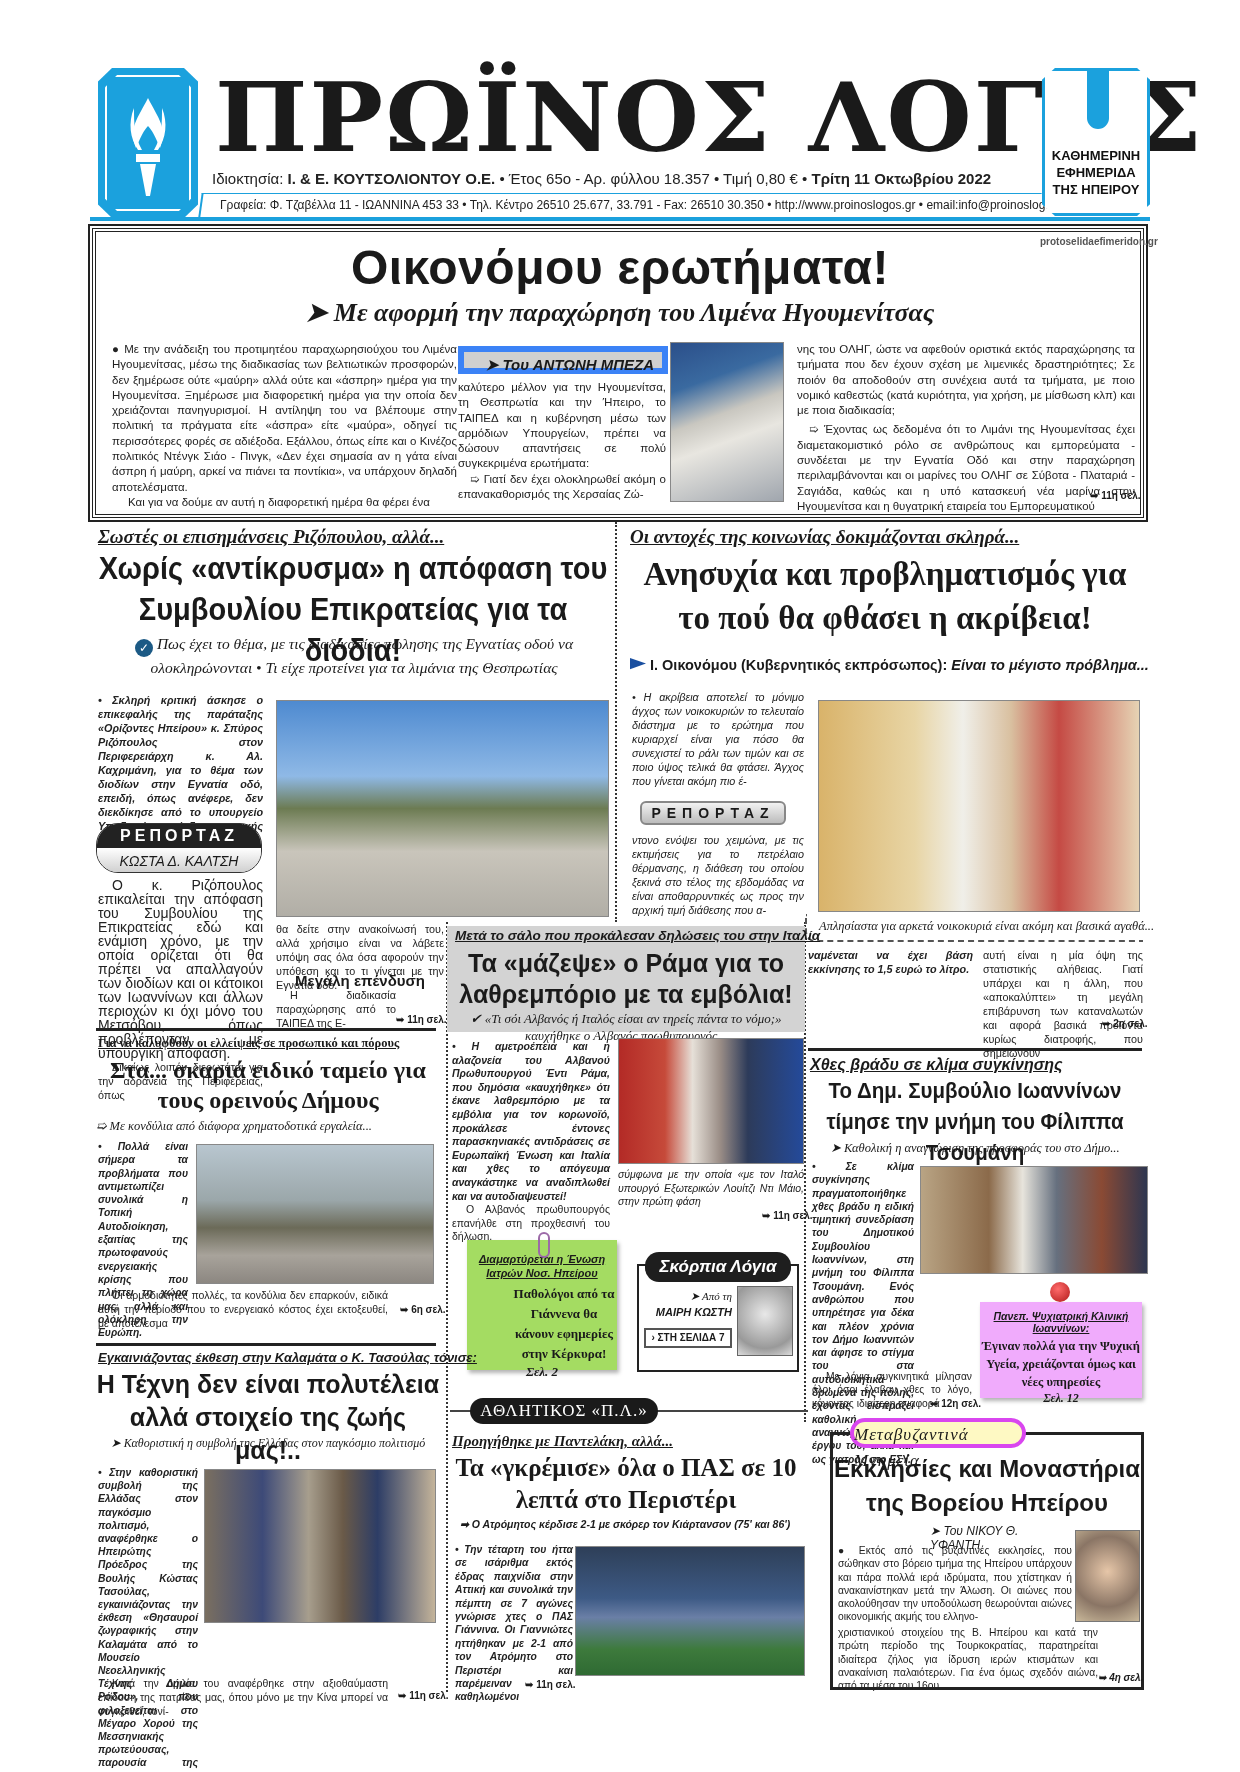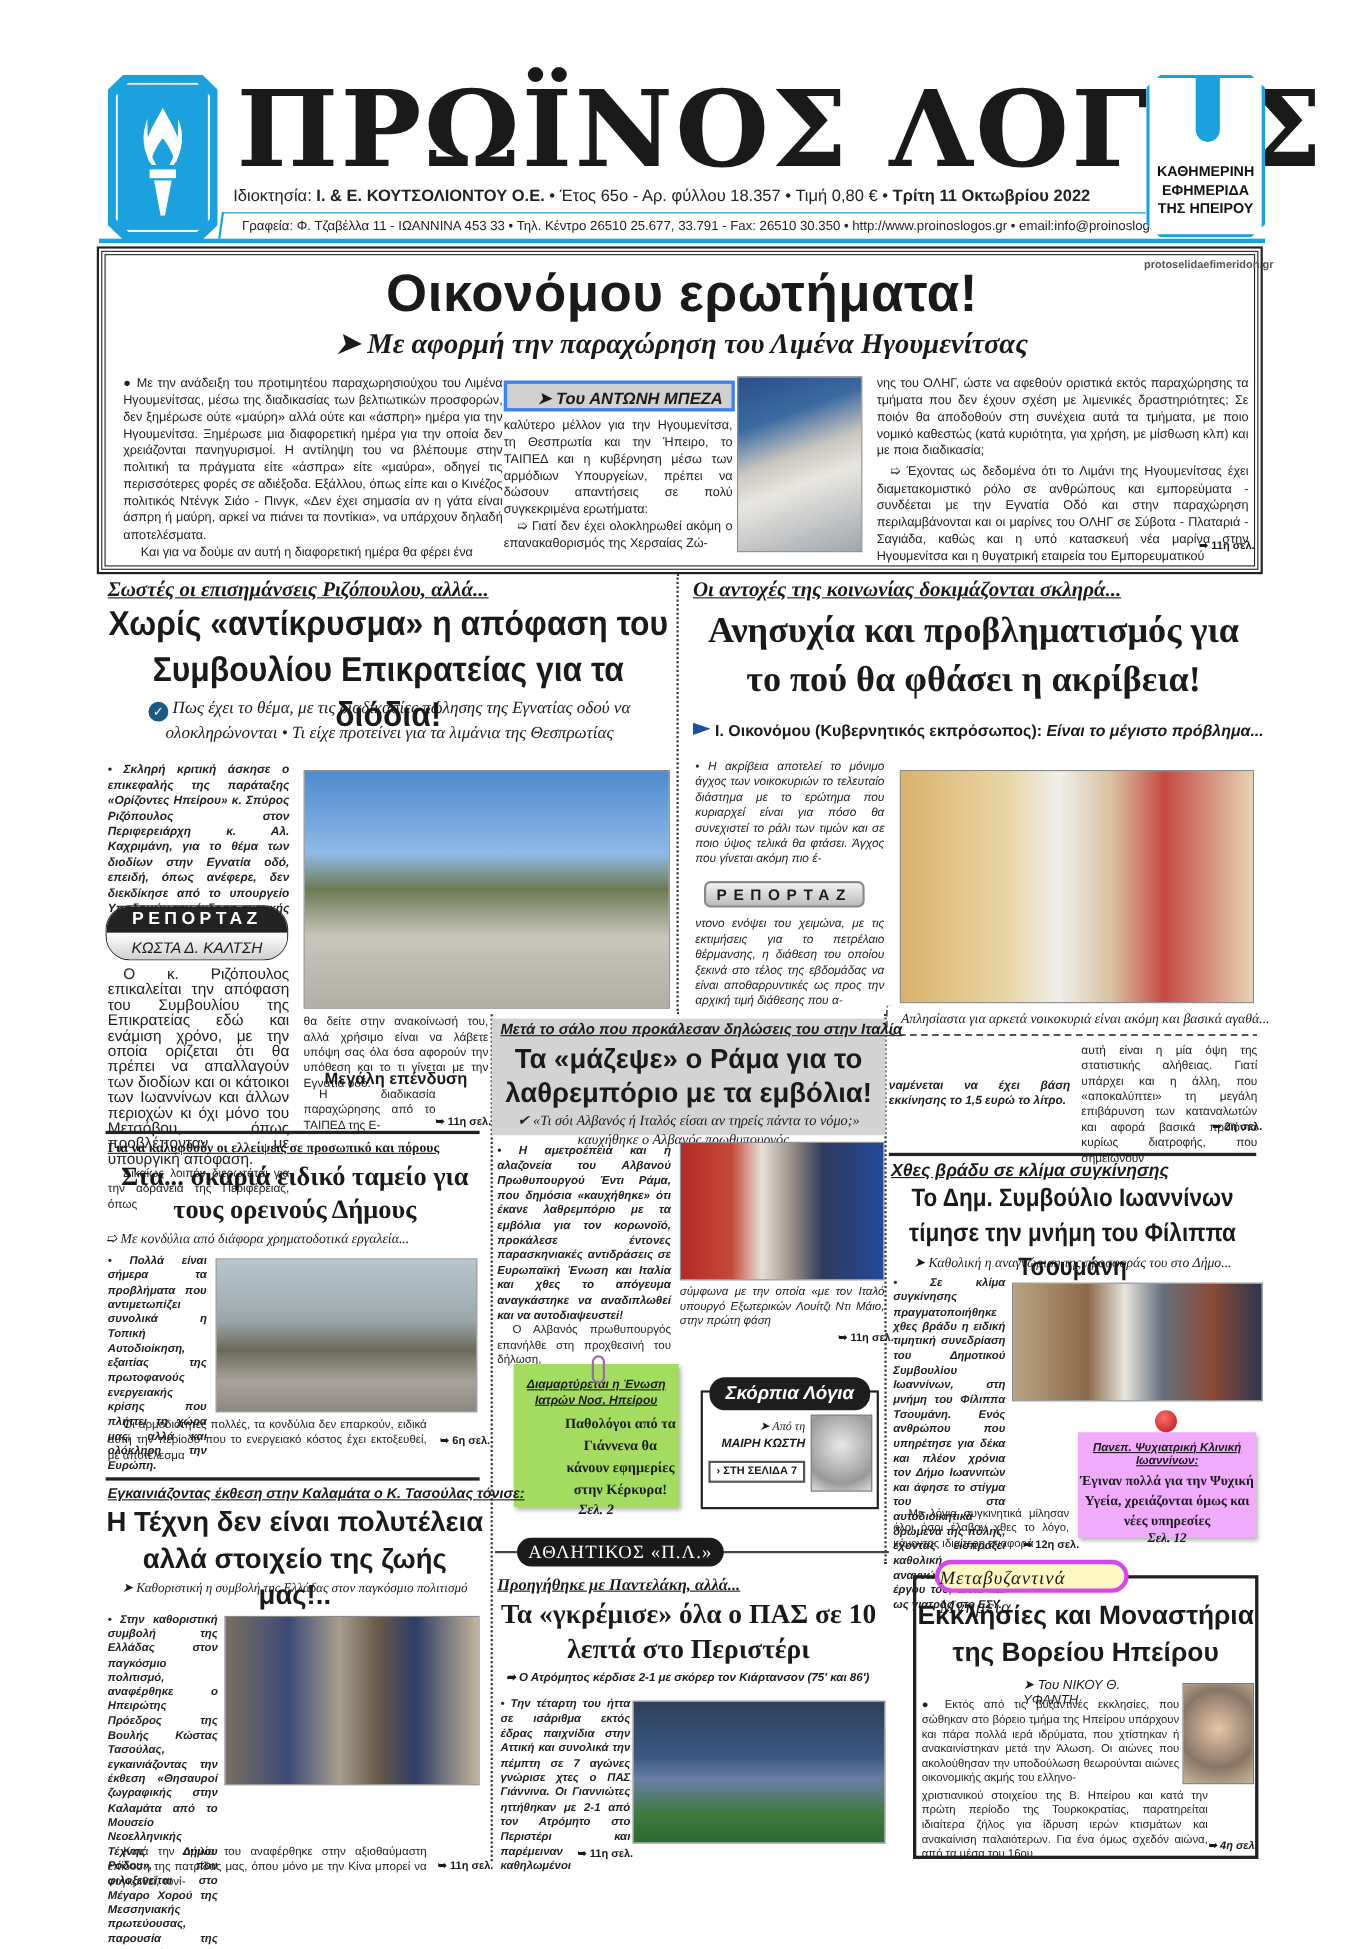--- a/index.html
+++ b/index.html
@@ -23,21 +23,21 @@
 
   
   .lead-box { left: 92px; top: 228px; width: 1052px; height: 290px; border: 4px double #222; outline: 2px solid #222; outline-offset: 2px; }
   .watermark { left: 1040px; top: 236px; font-size: 10px; font-weight: bold; color: #555; }
   .lead-title { left: 100px; top: 240px; width: 1040px; text-align: center; font-size: 48px; font-weight: bold; letter-spacing: 0.5px; }
   .lead-sub { left: 100px; top: 297px; width: 1040px; text-align: center; font-size: 26px; font-style: italic; font-weight: bold; font-family: "Liberation Serif", serif; }
   .body-text { font-size: 11.5px; line-height: 15.3px; text-align: justify; color: #222; }
   .body-text.it { font-style: italic; }
   .body-text.bd { font-weight: bold; }
   .lead-col1 { left: 112px; top: 342px; width: 345px; }
-  .byline-bar { left: 458px; top: 346px; width: 210px; height: 28px; background: #d0d0d0; border: 3px solid #3b82f6; font-size: 15px; font-style: italic; text-align: right; padding: 4px 8px 0 0; font-weight: bold; font-family: "Liberation Sans", sans-serif; }
+  .byline-bar { left: 458px; top: 346px; width: 210px; height: 28px; background: #d0d0d0; border: 6px solid #3b82f6; font-size: 15px; font-style: italic; text-align: right; padding: 4px 8px 0 0; font-weight: bold; font-family: "Liberation Sans", sans-serif; }
   .lead-col2 { left: 458px; top: 380px; width: 208px; }
   .photo { background: linear-gradient(135deg, #8a9aa8, #d7d2c9 50%, #5d6b78); border: 1px solid #888; }
   .lead-photo { left: 670px; top: 342px; width: 114px; height: 160px; background: linear-gradient(160deg, #2b4f8a 0%, #3a6aa0 25%, #c9c7c0 45%, #e8e6e0 60%, #a0a6ae 100%); }
   .lead-col3 { left: 797px; top: 342px; width: 338px; }
   .ref { font-size: 10px; font-weight: bold; white-space: nowrap; }
 
   
   .kicker { font-style: italic; font-weight: bold; text-decoration: underline; white-space: nowrap; }
   .headline { font-weight: bold; text-align: center; }
 
@@ -62,21 +62,21 @@
   
   .k2 { left: 630px; top: 526px; font-size: 19px; font-family: "Liberation Serif", serif; }
   .h2 { left: 628px; top: 552px; width: 514px; font-size: 33px; line-height: 44px; font-family: "Liberation Serif", serif; }
   .sub2 { left: 630px; top: 657px; width: 512px; font-size: 14.5px; white-space: nowrap; font-weight: bold; }
   .flag-icon { display: inline-block; width: 16px; height: 14px; background: #1a4fa0; clip-path: polygon(0 0, 100% 40%, 0 80%); vertical-align: -2px; margin-right: 4px; }
   .col-b1 { left: 632px; top: 690px; width: 172px; }
   .reportaz-btn { left: 640px; top: 801px; width: 146px; height: 24px; border-radius: 6px; border: 2px solid #888; background: linear-gradient(#f2f2f2, #bcbcbc); text-align: center; font-size: 14px; letter-spacing: 6px; font-weight: bold; line-height: 20px; }
   .col-b2 { left: 632px; top: 833px; width: 172px; }
   .market-photo { left: 818px; top: 700px; width: 322px; height: 212px; background: linear-gradient(90deg, #d9b36a 0%, #e8d5a5 30%, #f0efe9 45%, #d9c0a0 60%, #c54a44 75%, #e6d3b4 100%); }
   .cap2 { left: 805px; top: 914px; width: 338px; height: 28px; border-bottom: 2px dashed #555; border-left: 2px dashed #555; border-bottom-left-radius: 10px; font-size: 12.5px; font-style: italic; font-family: "Liberation Serif", serif; padding-top: 5px; padding-left: 12px; white-space: nowrap; }
-  .col-b3 { left: 808px; top: 948px; width: 165px; margin-top: 32px; }
+  .col-b3 { left: 808px; top: 948px; width: 165px; }
   .col-b4 { left: 983px; top: 948px; width: 160px; }
 
   
   .rama-box { left: 447px; top: 926px; width: 358px; height: 106px; background: #d3d3d3; }
   .k3 { left: 455px; top: 928px; font-size: 13.5px; }
   .h3 { left: 447px; top: 948px; width: 358px; font-size: 25px; line-height: 31px; }
   .sub3 { left: 447px; top: 1010px; width: 358px; font-size: 13px; font-style: italic; font-family: "Liberation Serif", serif; text-align: center; line-height: 17px; }
   .col-c1 { left: 452px; top: 1040px; width: 158px; }
   .rama-photo { left: 618px; top: 1038px; width: 186px; height: 126px; background: linear-gradient(90deg, #b32a26 0%, #c64a3a 25%, #e6e0d8 40%, #9a8d86 55%, #2d3b5a 70%, #244a9a 100%); }
   .col-c2 { left: 618px; top: 1168px; width: 186px; }

